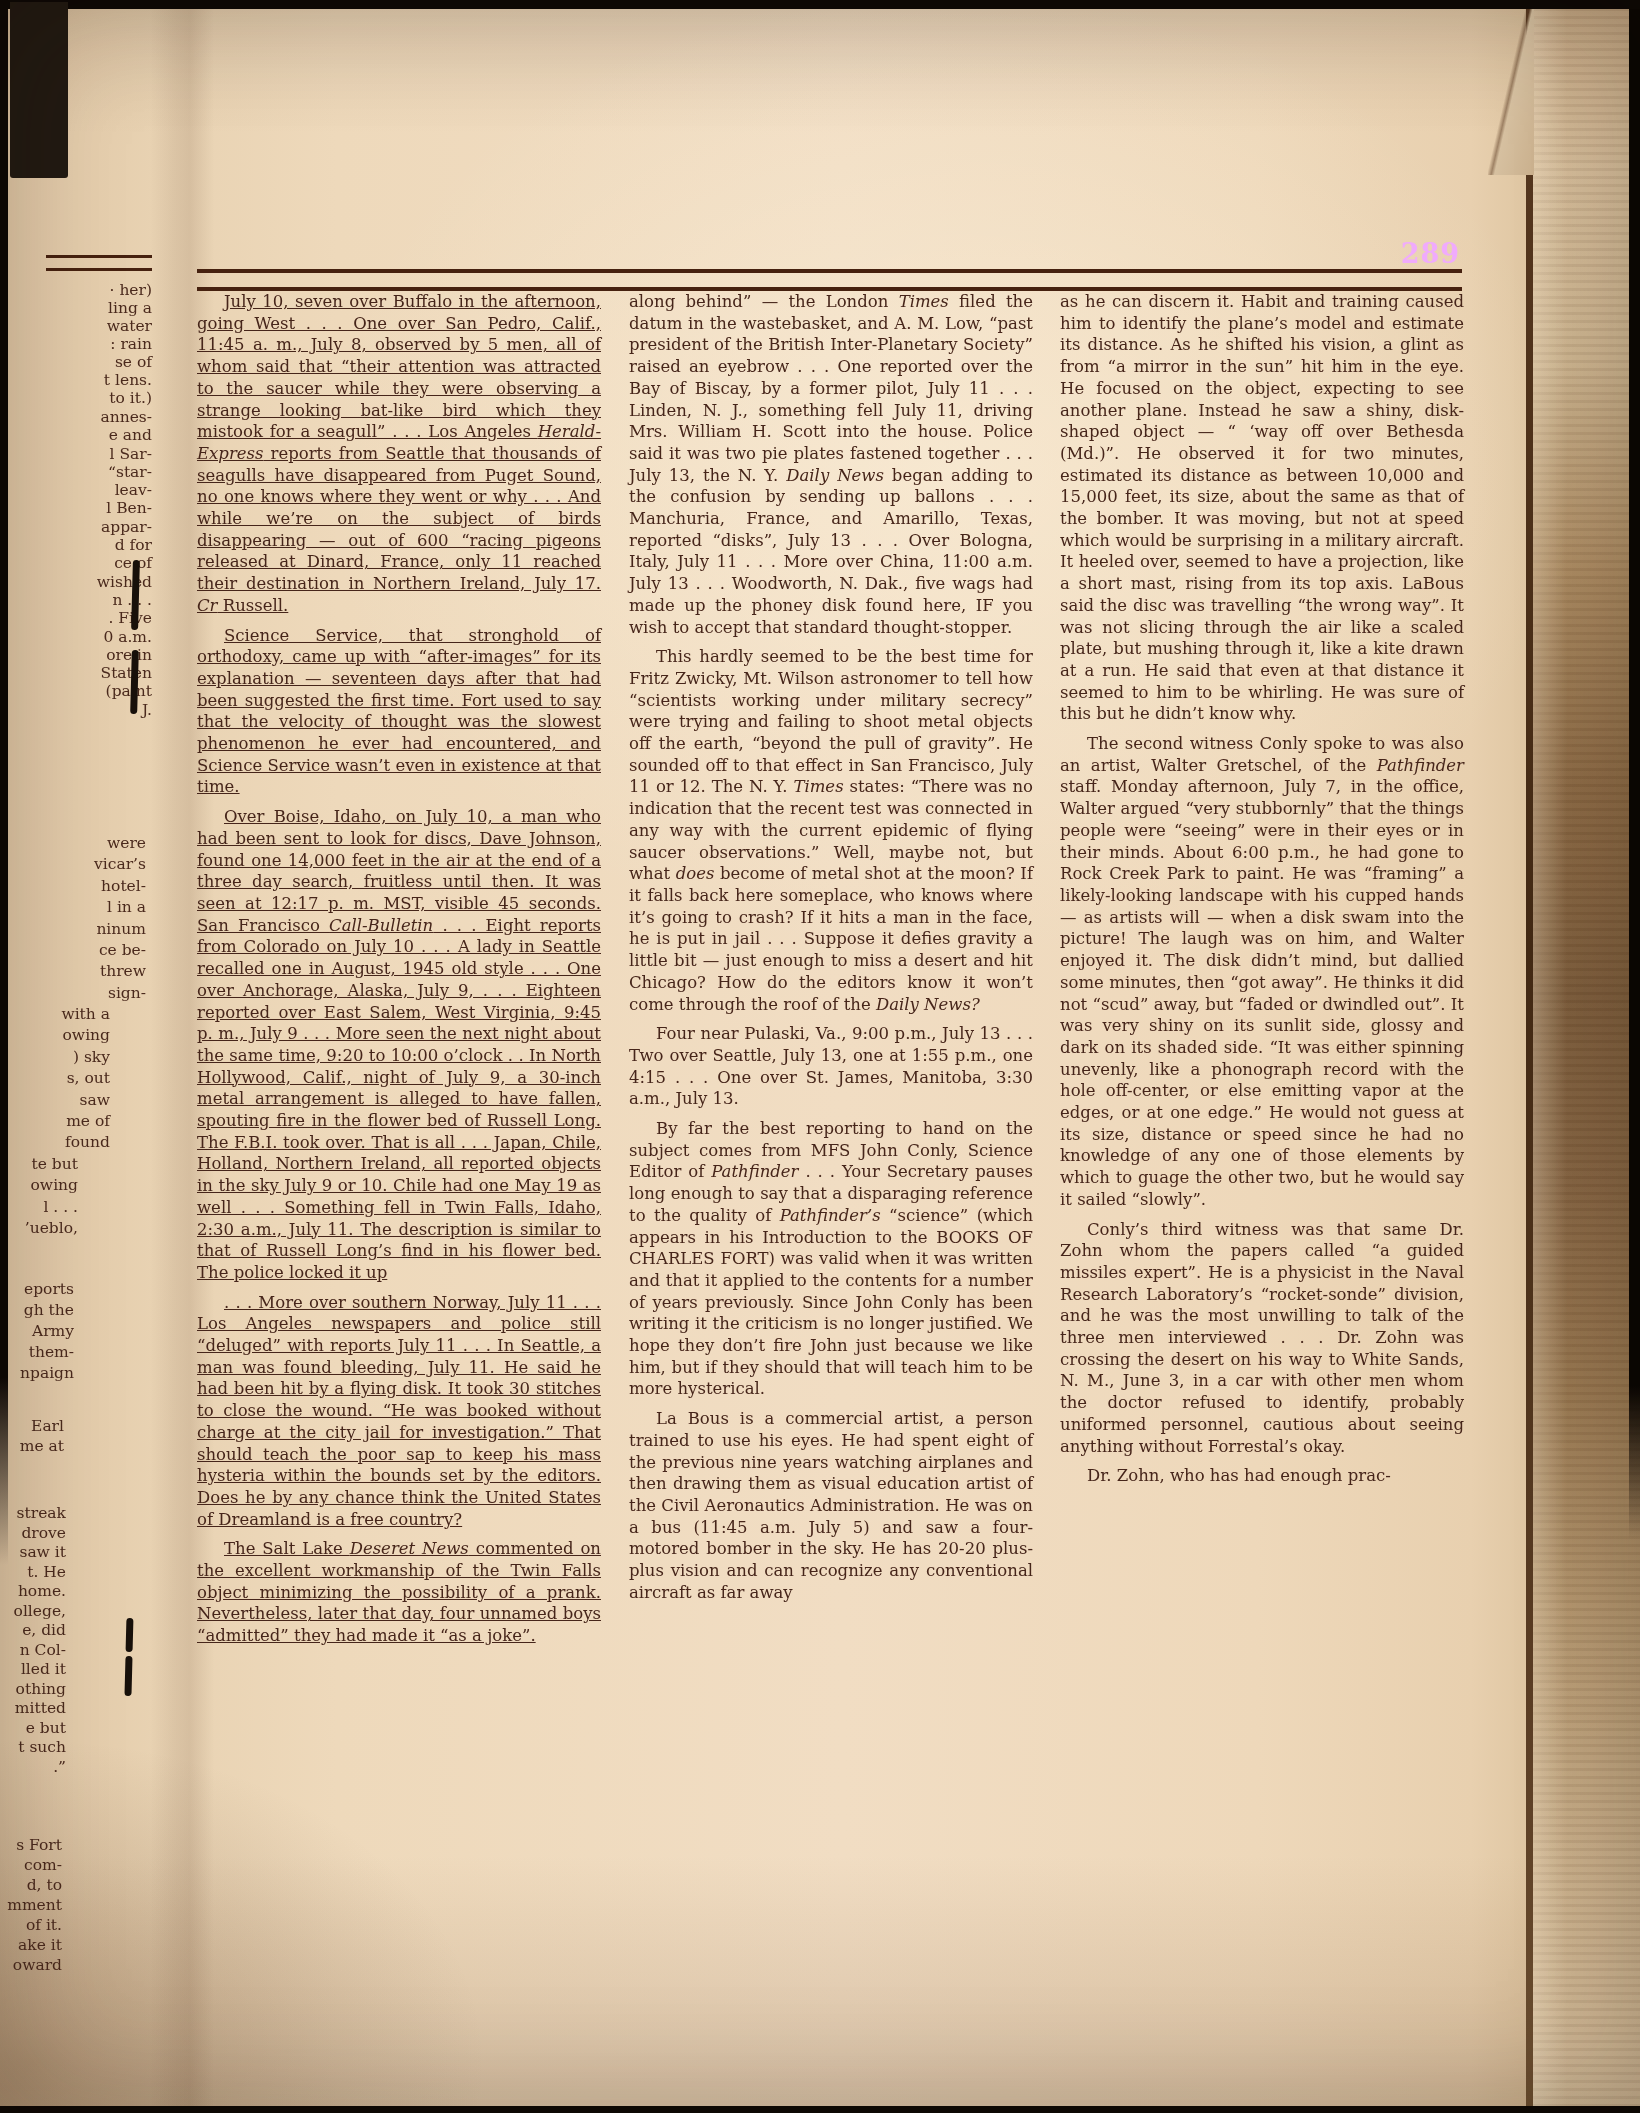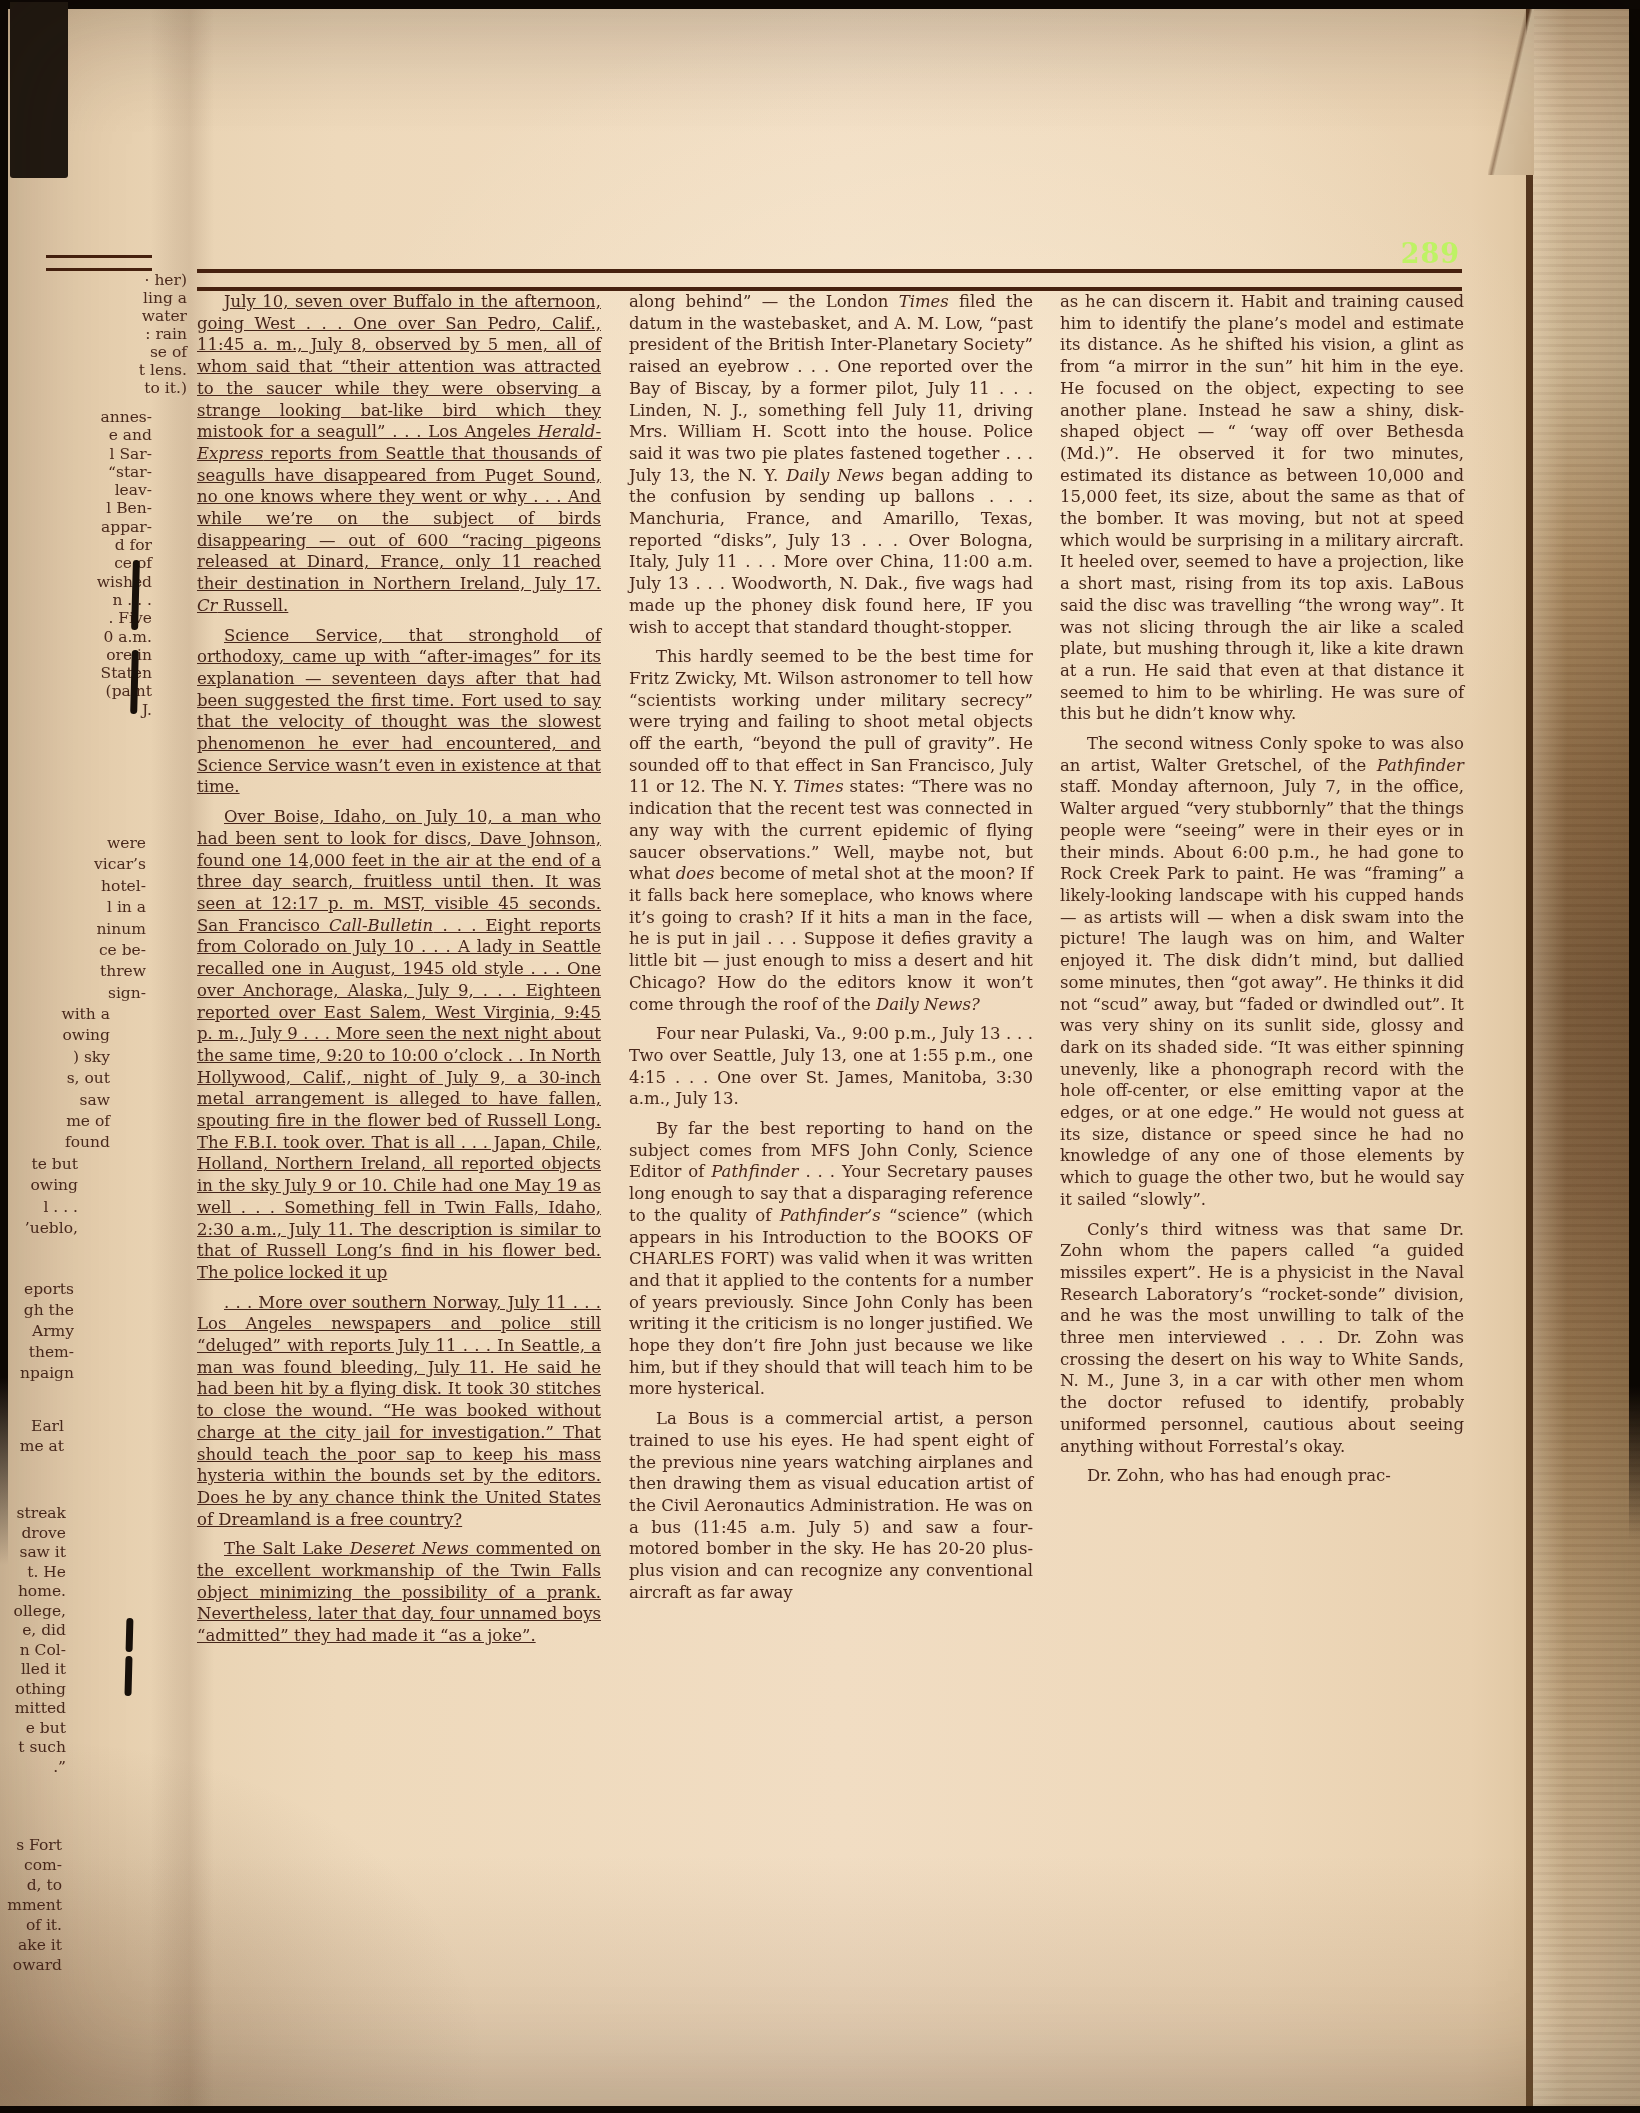--- a/index.html
+++ b/index.html
@@ -54,21 +54,21 @@
     background:linear-gradient(180deg,#0a0603 0%,#0a0603 90%,rgba(10,6,3,0) 100%);
   }
   #corner-fold {
     left:1488px; top:9px; width:46px; height:166px; z-index:5;
     background:linear-gradient(103deg, rgba(233,212,182,0) 44%, rgba(90,58,34,0.50) 49%, #d6c0a0 53%, #cbb18e 100%);
   }
 
   
   #page-number {
     left:1360px; top:238px; width:100px; text-align:right; z-index:3;
-    font-size:27px; font-weight:bold; letter-spacing:1px; color:#bef264;
+    font-size:27px; font-weight:bold; letter-spacing:1px; color:#f0abfc;
   }
   #rule-main {
     left:197px; top:269px; width:1265px; height:14px; z-index:3;
     border-top:4px solid #46210f; border-bottom:4px solid #46210f;
   }
   #rule-fragment {
     left:46px; top:255px; width:106px; height:10px; z-index:3;
     border-top:3px solid #46210f; border-bottom:3px solid #46210f;
   }
 
@@ -130,21 +130,21 @@
     <p class="ind"><span>La Bous is a commercial artist, a person trained to use his eyes. He had spent eight of the previous nine years watching airplanes and then drawing them as visual education artist of the Civil Aeronautics Administration. He was on a bus (11:45 a.m. July 5) and saw a four-motored bomber in the sky. He has 20-20 plus-plus vision and can recognize any conventional aircraft as far away</span></p>
   </div>
 <div class="abs col" id="col3">
     <p class=""><span>as he can discern it. Habit and training caused him to identify the plane’s model and estimate its distance. As he shifted his vision, a glint as from “a mirror in the sun” hit him in the eye. He focused on the object, expecting to see another plane. Instead he saw a shiny, disk-shaped object — “ ‘way off over Bethesda (Md.)”. He observed it for two minutes, estimated its distance as between 10,000 and 15,000 feet, its size, about the same as that of the bomber. It was moving, but not at speed which would be surprising in a military aircraft. It heeled over, seemed to have a projection, like a short mast, rising from its top axis. LaBous said the disc was travelling “the wrong way”. It was not slicing through the air like a scaled plate, but mushing through it, like a kite drawn at a run. He said that even at that distance it seemed to him to be whirling. He was sure of this but he didn’t know why.</span></p>
     <p class="ind"><span>The second witness Conly spoke to was also an artist, Walter Gretschel, of the </span><i>Pathfinder</i><span> staff. Monday afternoon, July 7, in the office, Walter argued “very stubbornly” that the things people were “seeing” were in their eyes or in their minds. About 6:00 p.m., he had gone to Rock Creek Park to paint. He was “framing” a likely-looking landscape with his cupped hands — as artists will — when a disk swam into the picture! The laugh was on him, and Walter enjoyed it. The disk didn’t mind, but dallied some minutes, then “got away”. He thinks it did not “scud” away, but “faded or dwindled out”. It was very shiny on its sunlit side, glossy and dark on its shaded side. “It was either spinning unevenly, like a phonograph record with the hole off-center, or else emitting vapor at the edges, or at one edge.” He would not guess at its size, distance or speed since he had no knowledge of any one of those elements by which to guage the other two, but he would say it sailed “slowly”.</span></p>
     <p class="ind"><span>Conly’s third witness was that same Dr. Zohn whom the papers called “a guided missiles expert”. He is a physicist in the Naval Research Laboratory’s “rocket-sonde” division, and he was the most unwilling to talk of the three men interviewed . . . Dr. Zohn was crossing the desert on his way to White Sands, N. M., June 3, in a car with other men whom the doctor refused to identify, probably uniformed personnel, cautious about seeing anything without Forrestal’s okay.</span></p>
     <p class="ind"><span>Dr. Zohn, who has had enough prac-</span></p>
   </div>
 
 <div id="fragment-column">
-    <div class="abs frag-group" style="top: 271px; width: 152px; line-height: 18px; padding-left: 35px;">
+    <div class="abs frag-group" style="top: 281px; width: 152px; line-height: 18px;">
       <div>· her)</div>
       <div>ling a</div>
       <div>water</div>
       <div>: rain</div>
       <div>se of</div>
       <div>t lens.</div>
       <div>to it.)</div>
     </div>
     <div class="abs frag-group" style="top: 408px; width: 152px; line-height: 18.3px;">
       <div>annes-</div>

